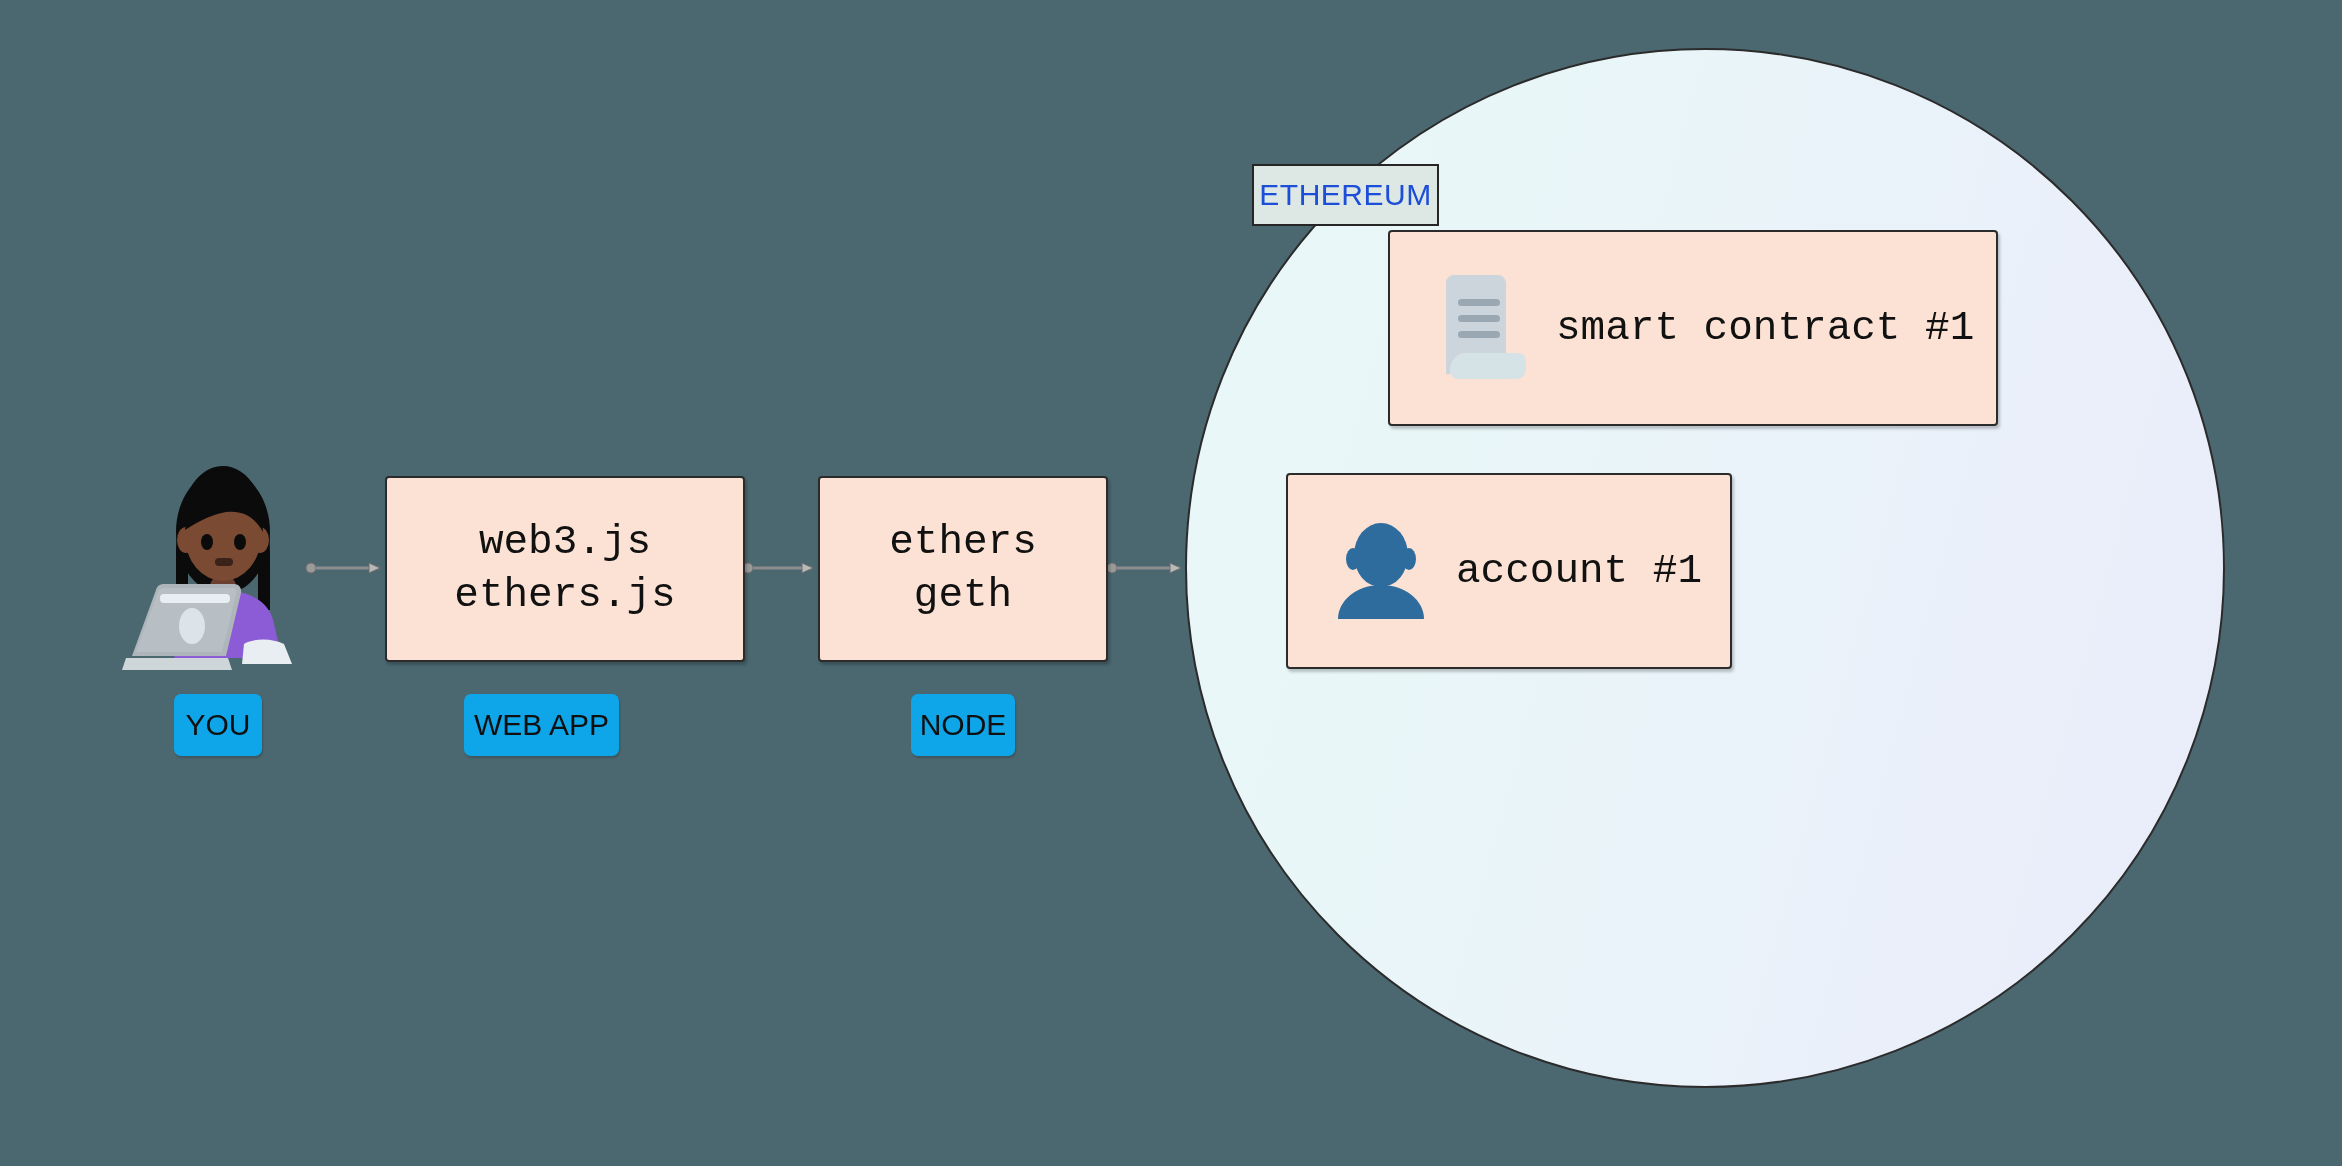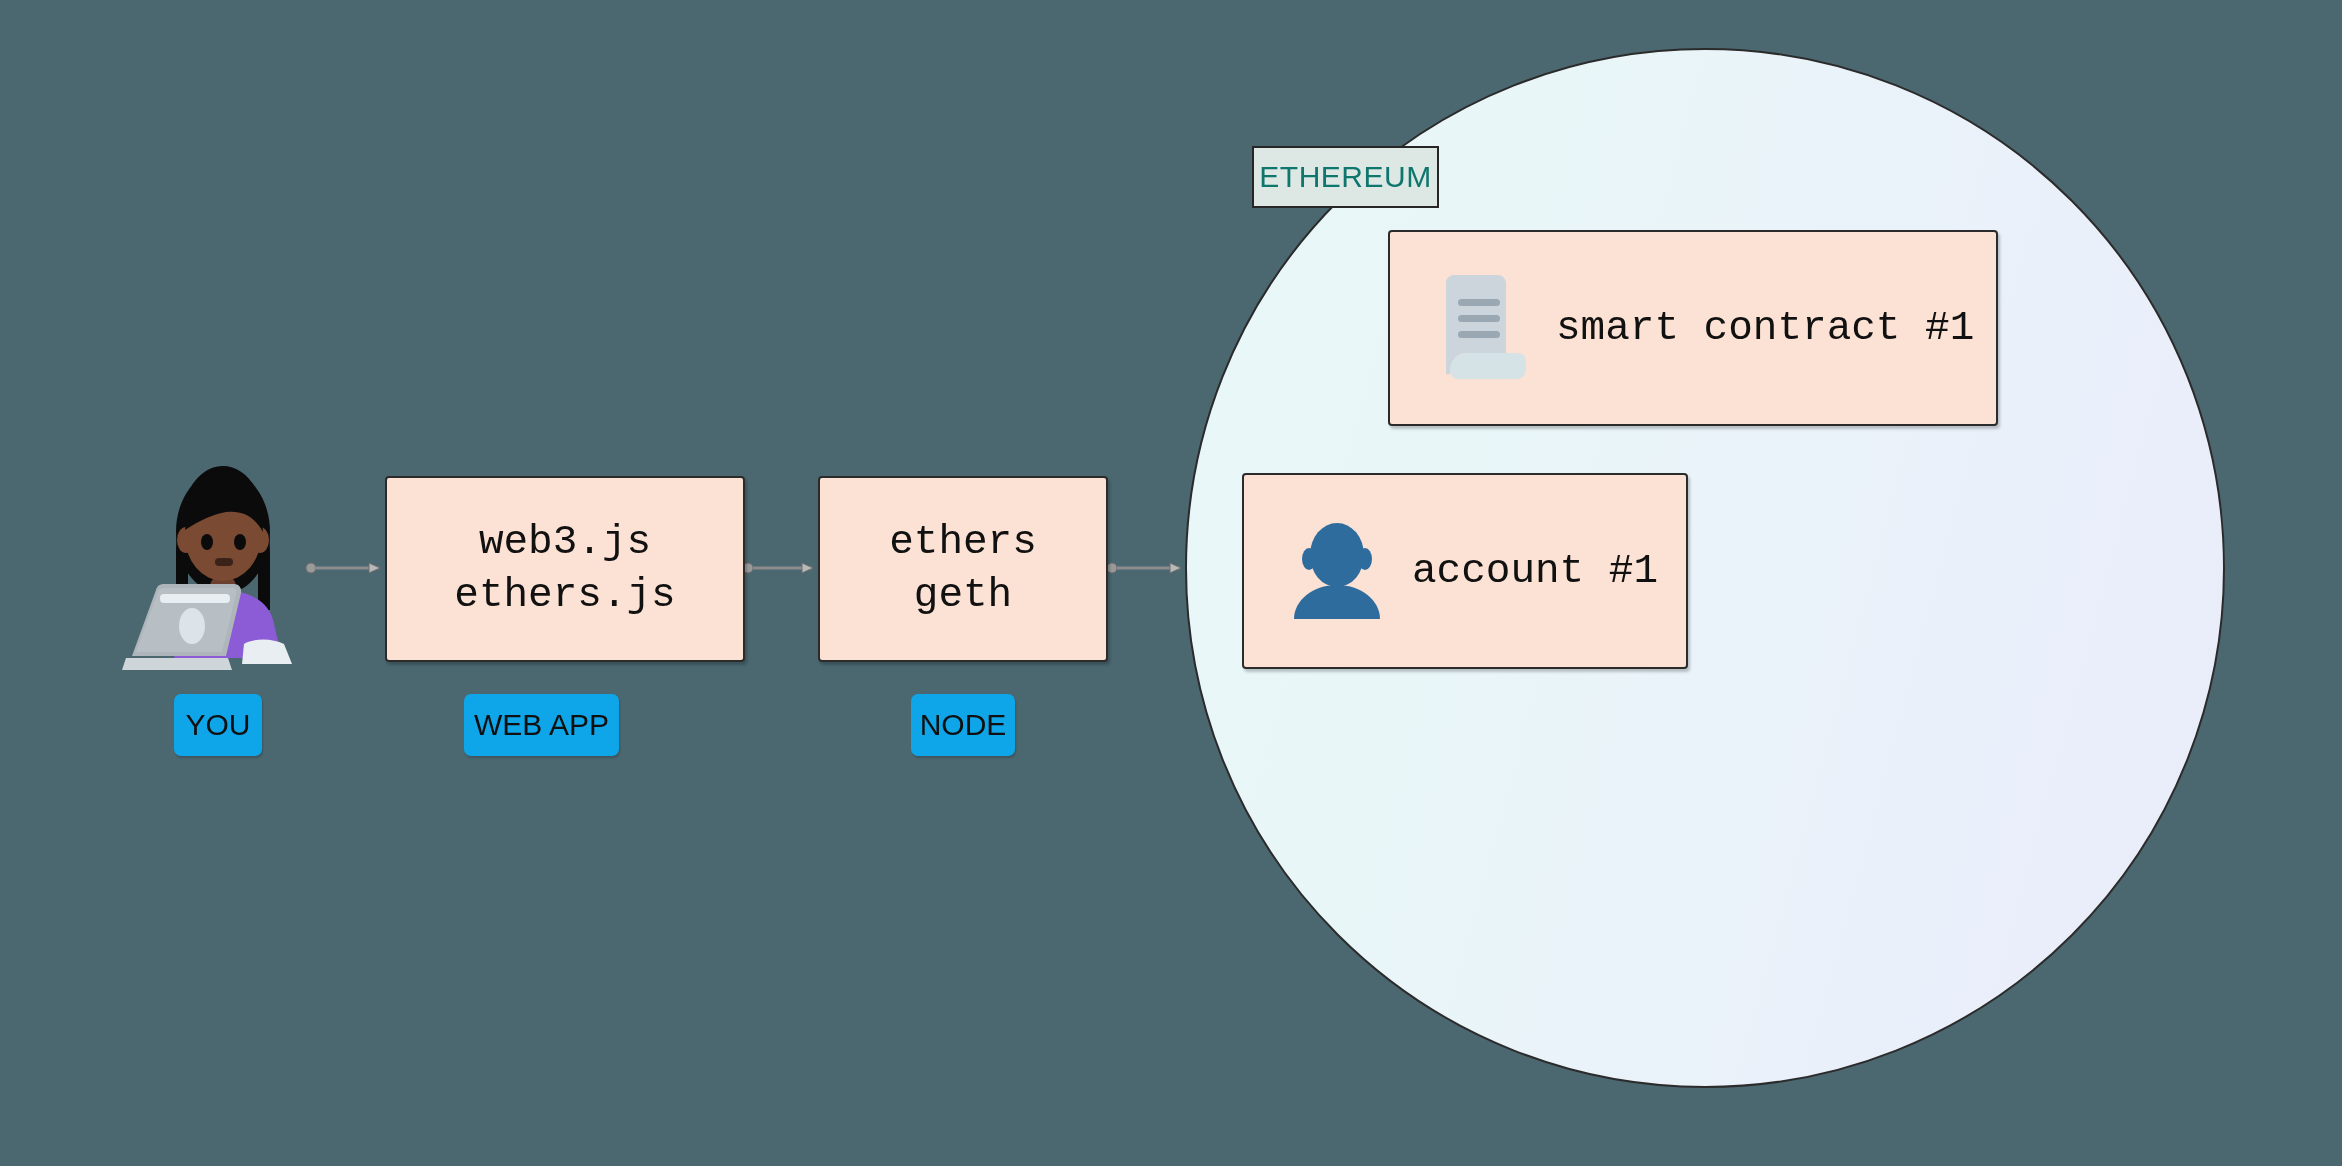--- a/index.html
+++ b/index.html
@@ -26,32 +26,32 @@
     border-radius: 50%;
     background: linear-gradient(105deg, #e8f7f8 0%, #e9f6f8 30%, #eaf0fa 70%, #e9ecfa 100%);
     border: 2px solid #2b2b2b;
     box-sizing: border-box;
   }
 
   
   .eth-tag {
     position: absolute;
     left: 1252px;
-    top: 146px;
+    top: 164px;
     width: 187px;
     height: 62px;
     background: #dde8e5;
     border: 2px solid #262626;
     box-sizing: border-box;
     display: flex;
     align-items: center;
     justify-content: center;
     font-size: 30px;
     letter-spacing: 0.5px;
-    color: #0f766e;
+    color: #1d4ed8;
   }
 
   
   .pbox {
     position: absolute;
     background: #fce2d4;
     border: 2px solid #2b2b2b;
     border-radius: 4px;
     box-sizing: border-box;
     box-shadow: 2px 3px 3px rgba(0,0,0,0.22);
@@ -97,21 +97,21 @@
     border-radius: 4px;
     box-sizing: border-box;
     box-shadow: 2px 3px 3px rgba(0,0,0,0.22);
     display: flex;
     align-items: center;
     font-family: "Liberation Mono", monospace;
     font-size: 41px;
     color: #111;
   }
   #card-contract1 { left: 1388px; top: 230px; width: 610px; height: 196px; }
-  #card-account1  { left: 1242px; top: 473px; width: 446px; height: 196px; }
+  #card-account1  { left: 1286px; top: 473px; width: 446px; height: 196px; }
   #card-contract2 { left: 1388px; top: 716px; width: 610px; height: 196px; }
 
   .card .ic {
     flex: 0 0 auto;
     margin-left: 42px;
     width: 96px;
     height: 110px;
     display: flex;
     align-items: center;
     justify-content: center;

